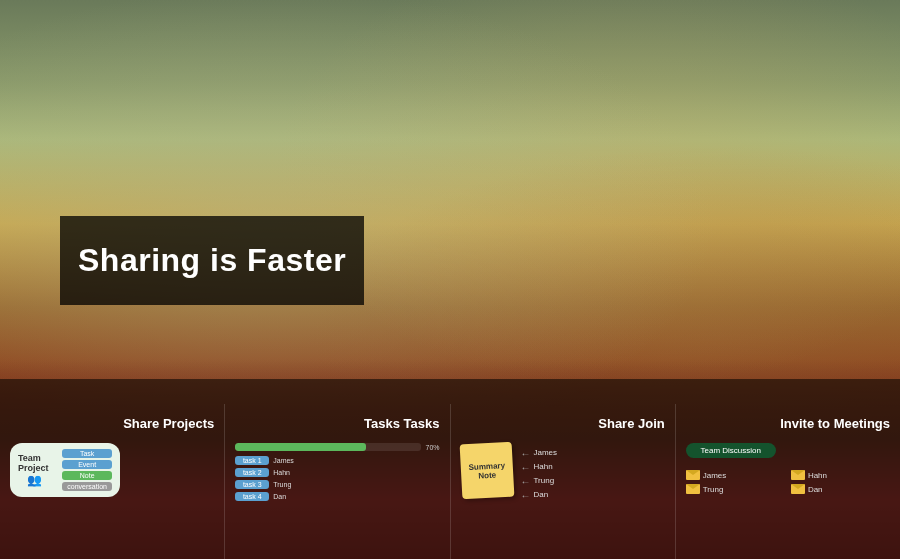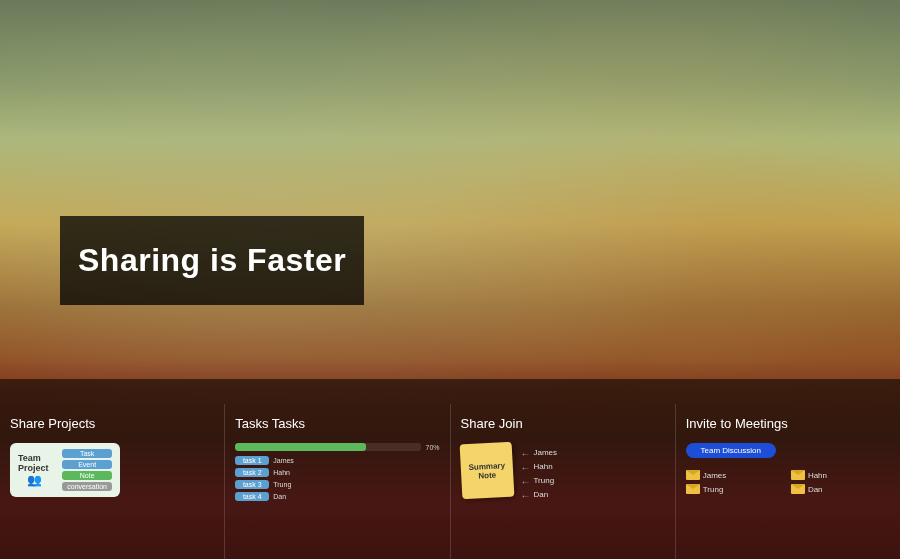--- a/index.html
+++ b/index.html
@@ -87,28 +87,29 @@
       gap: 8px;
     }
 
     .panel:last-child {
       border-right: none;
     }
 
     .panel-title {
       color: #fff;
       font-size: 13px;
-      font-weight: normal;
+      font-weight: bold;
       margin-bottom: 4px;
+      text-align: right;
     }
 
     
     .project-card {
       background: #e8f4e8;
-      border-radius: 6px;
+      border-radius: 12px;
       padding: 6px 8px;
       display: flex;
       align-items: center;
       gap: 6px;
       width: 110px;
     }
 
     .project-name {
       font-size: 9px;
       font-weight: bold;
@@ -188,21 +189,21 @@
       font-size: 10px;
     }
 
     .recipient-name {
       font-size: 8px;
       color: #ddd;
     }
 
     
     .meeting-btn {
-      background: #1d4ed8;
+      background: #14532d;
       color: #fff;
       font-size: 8px;
       padding: 3px 8px;
       border-radius: 10px;
       display: inline-block;
       text-align: center;
       width: 90px;
     }
 
     .attendees-grid {

